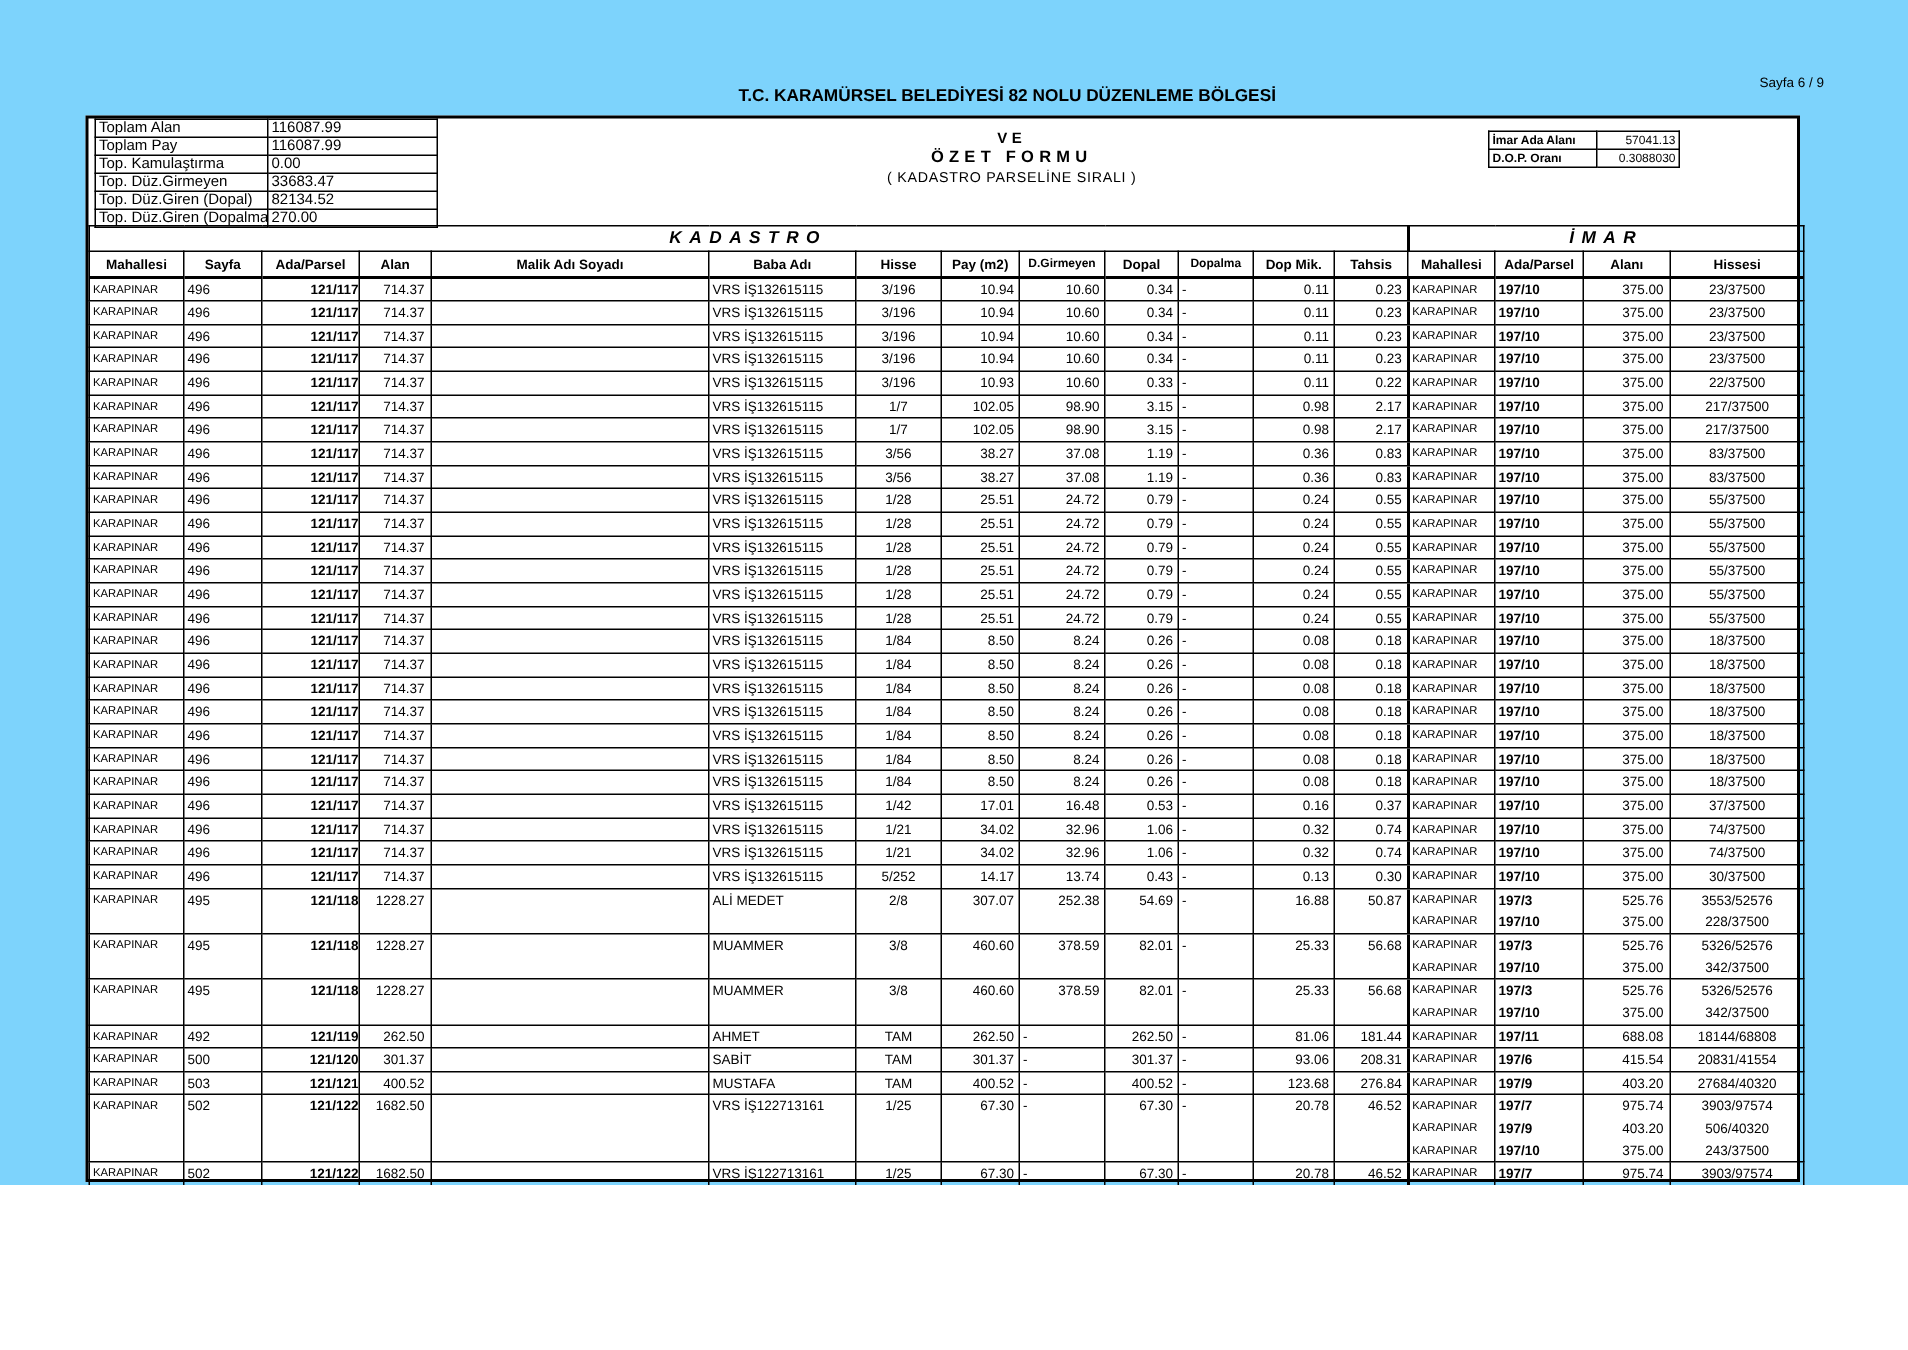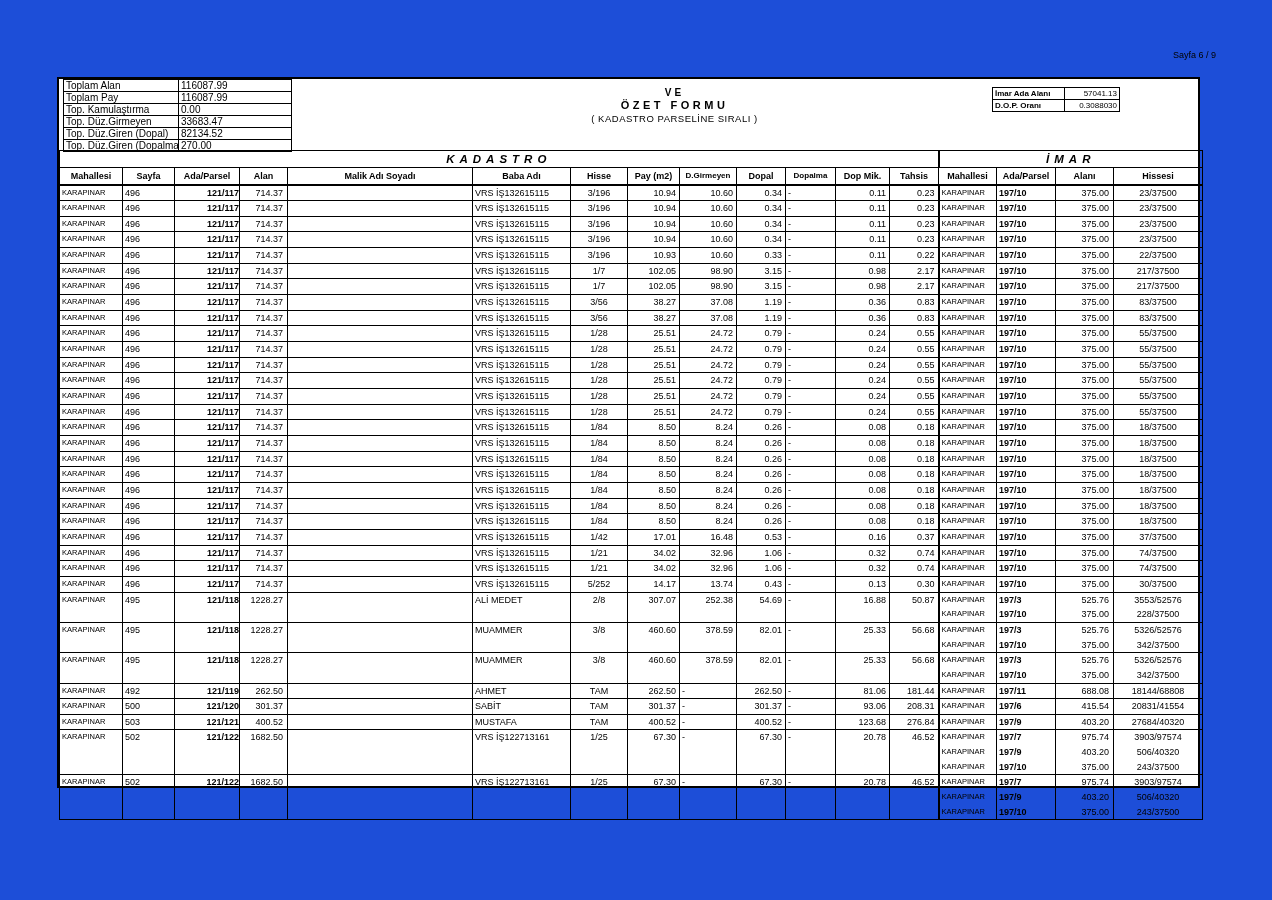--- a/index.html
+++ b/index.html
@@ -1,17 +1,17 @@
 <!DOCTYPE html>
 <html><head>
 <meta charset="utf-8">
 <style>
   html,body{margin:0;padding:0;background:#fff;}
   body{font-family:"Liberation Sans",sans-serif;color:#000;}
-  #page{position:relative;width:1272px;height:900px;background:#1d4ed8;overflow:hidden;}
+  #page{position:relative;width:1272px;height:790px;background:#7dd3fc;overflow:hidden;}
 
   .page-label{position:absolute;top:50px;right:56px;font-size:9px;}
   .doc-title{position:absolute;top:58px;left:100px;width:1143px;text-align:center;
              font-size:11.5px;font-weight:bold;}
 
   
   .frame{position:absolute;left:57px;top:77px;width:1143px;height:711px;
          border:2px solid #000;box-sizing:border-box;background:#fff;}
 
   
@@ -57,20 +57,21 @@
   td.ic2{text-align:right;padding-right:4px;}
   td.ic3{text-align:center;}
   .iline{height:14.66px;line-height:14.66px;}
 </style>
 </head>
 <body>
 
 <div id="page">
 
   <div class="page-label">Sayfa 6 / 9</div>
+  <div class="doc-title">T.C. KARAMÜRSEL BELEDİYESİ 82 NOLU DÜZENLEME BÖLGESİ</div>
 
   <div class="frame">
 
     <div class="head-band">
 
       <table class="stats-box">
         <tbody>
             <tr>
           <td class="lab">Toplam Alan</td>
           <td class="val">116087.99</td>

